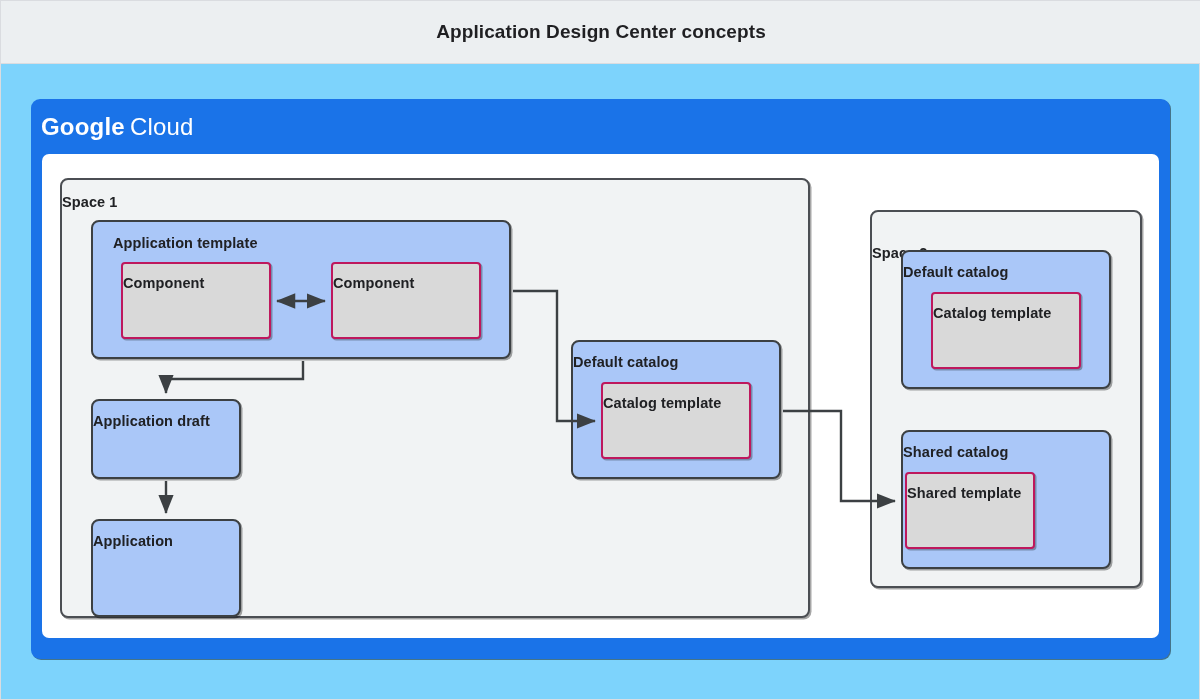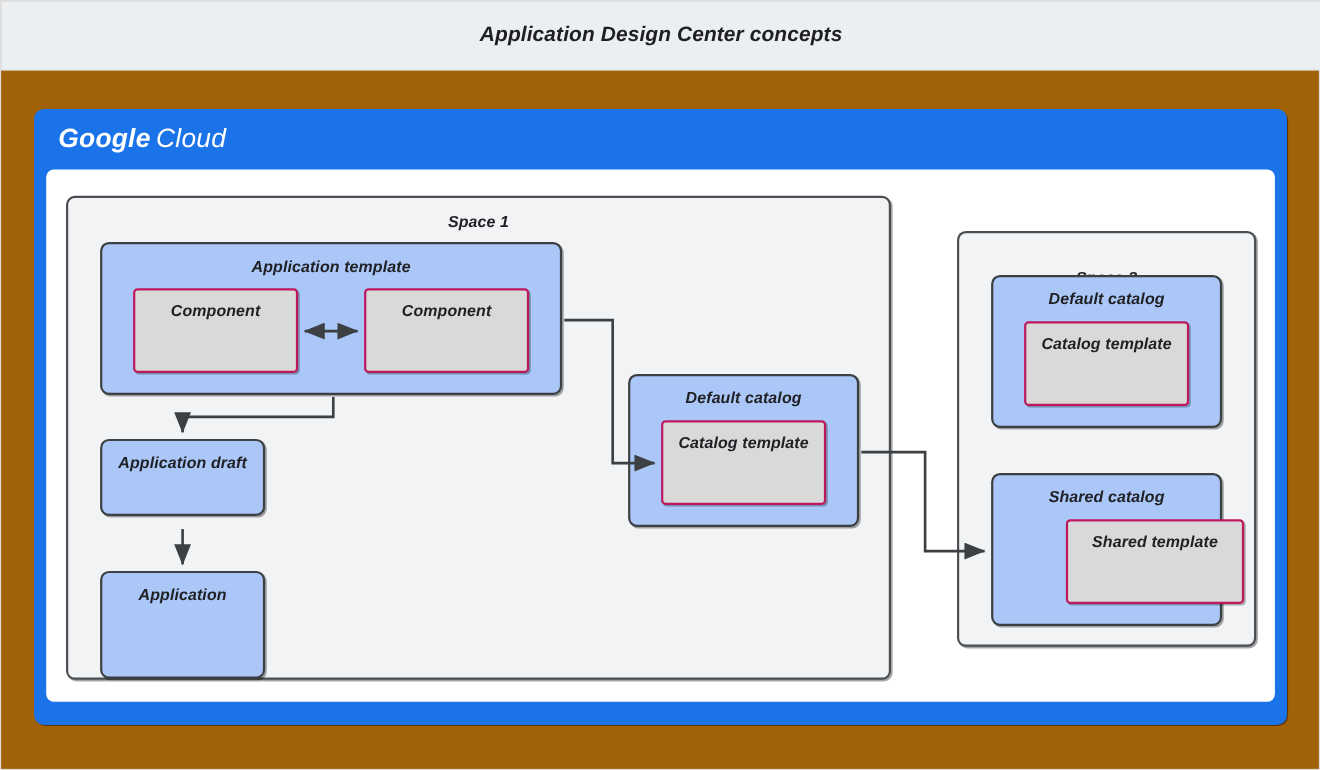--- a/index.html
+++ b/index.html
@@ -6,23 +6,22 @@
   html, body {
     margin: 0; padding: 0;
     width: 1200px; height: 700px;
     background: #ffffff;
     font-family: "Liberation Sans", sans-serif;
     overflow: hidden;
   }
   #page {
     position: relative;
     width: 1200px; height: 700px;
-    background: #a16207;
+    background: #7dd3fc;
     border: 1px solid #dadce0;
-    font-style: italic;
   }
 
   
   #title-bar {
     position: absolute;
     left: 0; top: 0;
     width: 1200px; height: 63px;
     background: #eceff1;
     border-bottom: 1px solid #dadce0;
     display: flex; align-items: center; justify-content: center;
@@ -38,21 +37,21 @@
   #cloud-frame {
     position: absolute;
     left: 30px; top: 98px;
     width: 1139px; height: 560px;
     background: #1a73e8;
     border-radius: 9px;
     box-shadow: 1px 1px 0 rgba(0,0,0,.45);
   }
   #cloud-logo {
     position: absolute;
-    left: 22px; top: 14px;
+    left: 10px; top: 14px;
     font-size: 24px;
     color: #ffffff;
     white-space: nowrap;
     letter-spacing: .2px;
   }
   #cloud-logo .g-word { font-weight: 600; }
   #cloud-logo .c-word { font-weight: 300; margin-left: 5px; }
 
   #cloud-inner {
     position: absolute;
@@ -80,21 +79,20 @@
   .grey-box {
     position: absolute;
     background: #d9d9d9;
     border: 2px solid #be185d;
     border-radius: 4px;
     box-shadow: 1.5px 1.5px 0 rgba(0,0,0,.3);
   }
   .box-label {
     position: absolute;
     left: 0; right: 0;
-    text-align: center;
     font-size: 14.5px;
     font-weight: bold;
     color: #202124;
     letter-spacing: .1px;
   }
 
   
   #connectors {
     position: absolute;
     left: 0; top: 0;
@@ -118,32 +116,32 @@
     </div>
 
     <div id="cloud-inner"></div>
   </div>
 
   <div class="space-box" style="left:59px; top:177px; width:750px; height:440px;">
     <div class="box-label" style="top:14px;">Space 1</div>
   </div>
 
   <div class="blue-box" style="left:90px; top:219px; width:420px; height:139px;">
-    <div class="box-label" style="top:13px;">Application template</div>
+    <div class="box-label" style="top:13px;margin-left:20px;">Application template</div>
   </div>
 
   <div class="grey-box" style="left:120px; top:261px; width:150px; height:77px;">
     <div class="box-label" style="top:11px;">Component</div>
   </div>
 
   <div class="grey-box" style="left:330px; top:261px; width:150px; height:77px;">
     <div class="box-label" style="top:11px;">Component</div>
   </div>
 
-  <div class="blue-box" style="left:90px; top:398px; width:150px; height:70px;">
+  <div class="blue-box" style="left:90px; top:398px; width:150px; height:80px;">
     <div class="box-label" style="top:12px;">Application draft</div>
   </div>
 
   <div class="blue-box" style="left:90px; top:518px; width:150px; height:98px;">
     <div class="box-label" style="top:12px;">Application</div>
   </div>
 
   <div class="blue-box" style="left:570px; top:339px; width:210px; height:139px;">
     <div class="box-label" style="top:12px;">Default catalog</div>
   </div>
@@ -158,21 +156,21 @@
   <div class="blue-box" style="left:900px; top:249px; width:210px; height:139px;">
     <div class="box-label" style="top:12px;">Default catalog</div>
   </div>
   <div class="grey-box" style="left:930px; top:291px; width:150px; height:77px;">
     <div class="box-label" style="top:11px;">Catalog template</div>
   </div>
 
   <div class="blue-box" style="left:900px; top:429px; width:210px; height:139px;">
     <div class="box-label" style="top:12px;">Shared catalog</div>
   </div>
-  <div class="grey-box" style="left:968px; top:471px; width:162px; height:77px;">
+  <div class="grey-box" style="left:904px; top:471px; width:130px; height:77px;">
     <div class="box-label" style="top:11px;">Shared template</div>
   </div>
 
   <svg id="connectors" viewBox="0 0 1200 700" xmlns="http://www.w3.org/2000/svg">
     <defs>
       <marker id="arrowEnd" markerWidth="9" markerHeight="9" refX="7.6" refY="3.2" orient="auto" markerUnits="strokeWidth">
         <path d="M0,0 L8,3.2 L0,6.4 z" fill="#3c4043"></path>
       </marker>
       <marker id="arrowStart" markerWidth="9" markerHeight="9" refX="0.4" refY="3.2" orient="auto" markerUnits="strokeWidth">
         <path d="M8,0 L0,3.2 L8,6.4 z" fill="#3c4043"></path>

